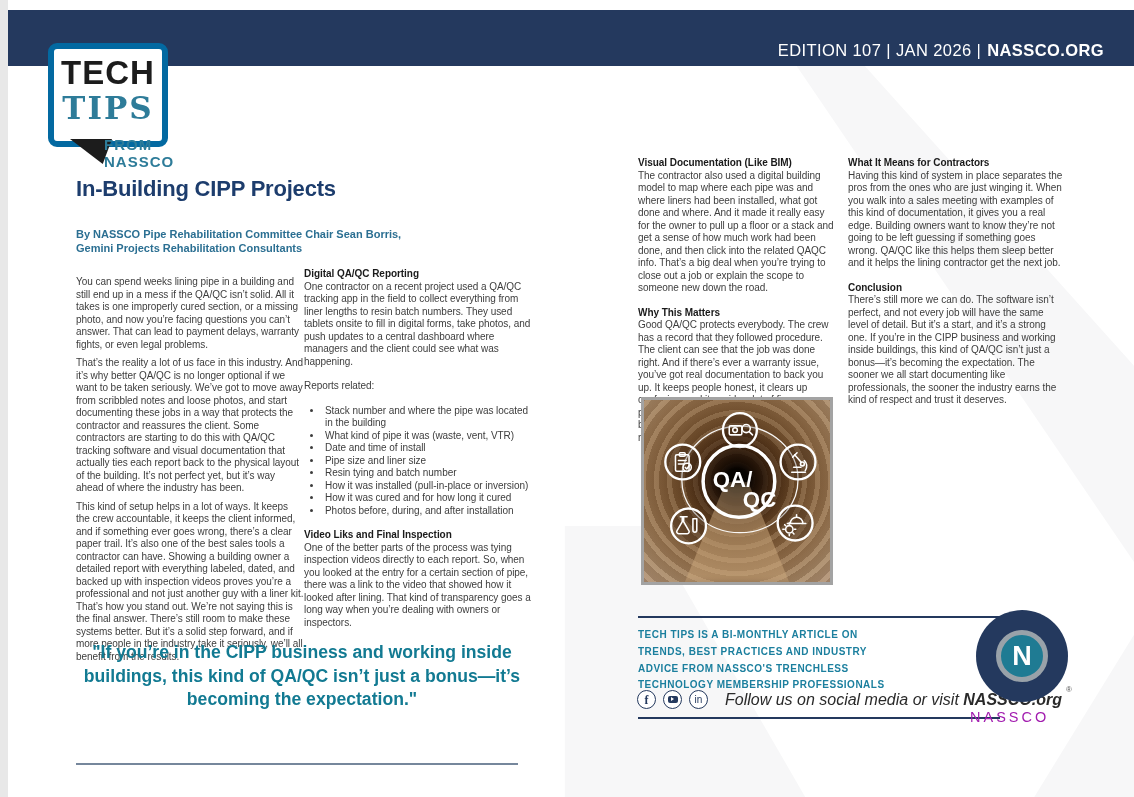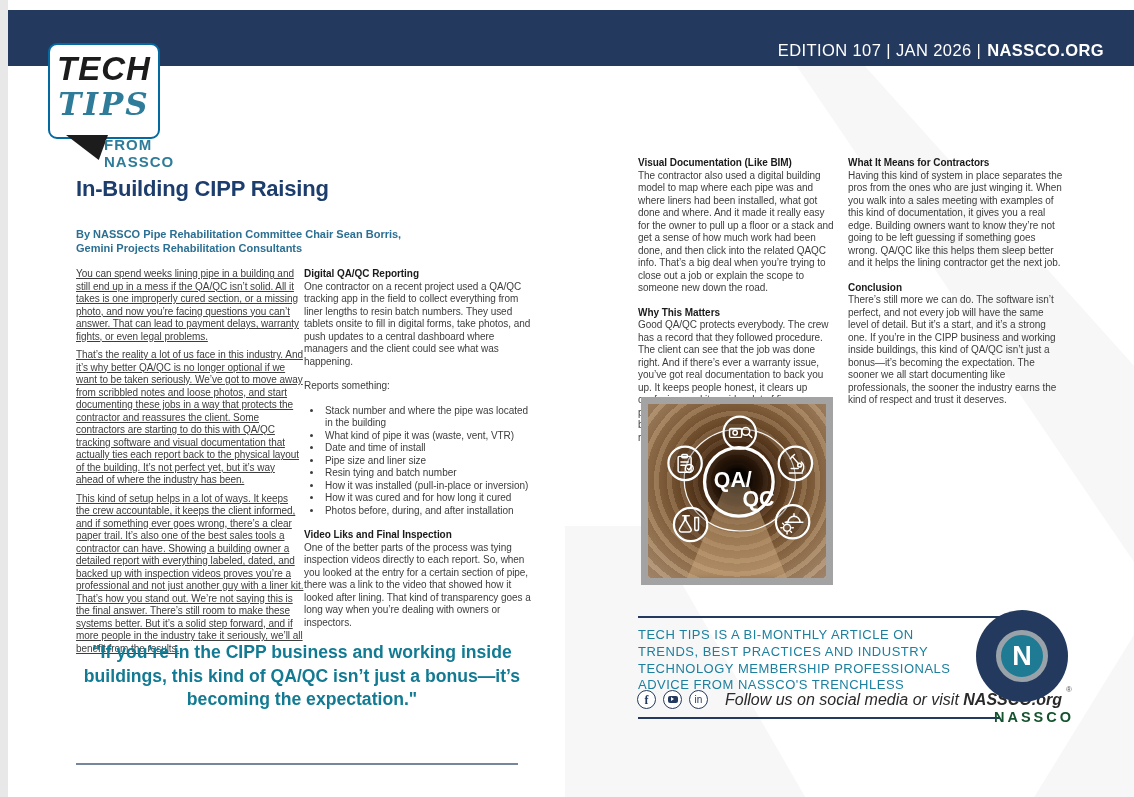--- a/index.html
+++ b/index.html
@@ -12,86 +12,86 @@
   .content{position:absolute;inset:0;z-index:1;}
 
   
   .banner{position:absolute;left:0;top:10px;width:100%;height:56px;background:#24395e;
           display:flex;justify-content:flex-end;align-items:flex-end;padding:0 38px 6px 0;box-sizing:border-box;}
   .banner .ed{color:#ffffff;font-size:16.5px;letter-spacing:.4px;font-weight:400;}
   .banner .site{color:#ffffff;font-size:16.5px;letter-spacing:.4px;font-weight:700;margin-left:6px;cursor:pointer;}
 
   
   .logo{position:absolute;left:40px;top:43px;width:130px;height:120px;}
-  .bubble{position:relative;width:108px;height:92px;background:#ffffff;border:2px solid #0369a1;border-radius:9px;
-          text-align:center;box-sizing:content-box;font-style:italic;}
+  .bubble{position:relative;width:108px;height:92px;background:#ffffff;border:6px solid #0369a1;border-radius:9px;
+          text-align:center;box-sizing:content-box;}
   .bubble .tech{font-size:33px;font-weight:800;letter-spacing:1px;color:#1c1c1c;margin-top:7px;line-height:34px;}
   .bubble .tips{font-family:"DejaVu Serif",serif;font-size:31px;font-weight:700;letter-spacing:2px;
                 color:#2e7c99;line-height:34px;margin-top:1px;}
   .tail{position:absolute;left:16px;bottom:-23px;width:42px;height:25px;background:#1c1c1c;
         clip-path:polygon(0 0,100% 0,78% 100%);}
   .logo-tag{position:absolute;left:56px;top:93px;font-size:15px;font-weight:600;letter-spacing:1px;color:#2e7c99;}
 
   
   .title{position:absolute;left:68px;top:176px;font-size:22px;font-weight:800;color:#1d3d6d;line-height:25px;letter-spacing:-.2px;}
   .byline{position:absolute;left:68px;top:228px;font-size:11px;font-weight:700;color:#2b6f92;line-height:13.5px;}
 
   .bodycol{position:absolute;font-size:10px;line-height:12.5px;color:#3d3d3d;letter-spacing:-.05px;}
   .bodycol p{margin:0 0 12px 0;}
-  .col1{left:68px;top:268px;width:228px;text-decoration:underline;}
+  .col1{left:68px;top:276px;width:228px;}
   .col1 p{margin:0 0 6px 0;}
   .col2{left:296px;top:268px;width:228px;}
   .col3{left:630px;top:157px;width:200px;}
   .col4{left:840px;top:157px;width:218px;}
   .colhead{font-weight:700;color:#1a1a1a;}
   .col2 ul{margin:0 0 12px 6px;padding-left:13px;}
   .col2 li{margin:0;padding-left:2px;}
 
   .pullquote{position:absolute;left:64px;top:641px;width:460px;text-align:center;
              font-size:17.6px;font-weight:700;color:#127a92;line-height:23.5px;}
   .left-rule{position:absolute;left:68px;top:763px;width:442px;height:2px;background:#76879c;}
 
   
-  .qa-image{position:absolute;left:633px;top:397px;width:192px;height:188px;border:7px solid #a3a3a3;
+  .qa-image{position:absolute;left:633px;top:397px;width:192px;height:188px;border:3px solid #a3a3a3;
             box-sizing:border-box;overflow:hidden;}
   .tunnel{position:absolute;inset:0;
     background:
       radial-gradient(circle at 50% 44%, rgba(5,2,0,.95) 0 8%, rgba(25,12,4,.85) 13%, rgba(60,34,16,.55) 24%, rgba(0,0,0,0) 42%),
       repeating-radial-gradient(circle at 50% 44%, rgba(255,245,230,.10) 0 5px, rgba(30,12,2,.12) 5px 13px),
       radial-gradient(circle at 50% 44%, #35200e 0%, #553619 26%, #74512e 44%, #8b6742 58%, #9d7a55 72%, #a98a68 86%, #b29377 100%);}
   .water{position:absolute;left:0;bottom:0;width:100%;height:55%;
          background:rgba(205,170,125,.5);clip-path:polygon(44% 0,56% 0,78% 100%,22% 100%);filter:blur(3px);}
   .qa-overlay{position:absolute;inset:0;}
 
   
   .f-line{position:absolute;height:2px;background:#24395e;}
   .f-line-top{left:630px;top:616px;width:362px;}
   .f-line-bot{left:630px;top:717px;width:362px;}
-  .blurb{position:absolute;left:630px;top:627px;width:370px;font-size:13px;font-weight:400;
+  .blurb{position:absolute;left:630px;top:627px;width:370px;font-size:10px;font-weight:700;
          color:#1b7f9e;letter-spacing:.5px;line-height:16.8px;}
   .social-row{position:absolute;left:629px;top:690px;display:flex;align-items:center;}
   .soc{width:17px;height:17px;border:1.6px solid #24395e;border-radius:50%;display:flex;align-items:center;
        justify-content:center;margin-right:7px;cursor:pointer;box-sizing:content-box;background:#fff;}
   .soc .fb{font-family:"Liberation Serif",serif;font-weight:700;font-size:12px;color:#24395e;line-height:1;}
   .soc .li{font-weight:400;font-size:10px;color:#24395e;line-height:1;}
   .yt-box{width:10px;height:7.5px;background:#24395e;border-radius:2px;position:relative;}
   .yt-box::after{content:"";position:absolute;left:3.5px;top:1.6px;border-left:3.6px solid #ffffff;
                  border-top:2.1px solid transparent;border-bottom:2.1px solid transparent;}
   .follow{margin-left:10px;font-size:16px;font-style:italic;color:#2a2a2a;}
   .follow .bold{font-weight:700;}
 
   
   .nassco{position:absolute;left:962px;top:610px;width:104px;}
   .n-outer{position:relative;width:92px;height:92px;margin:0 auto;background:#24395e;border-radius:50%;
            display:flex;align-items:center;justify-content:center;}
   .n-ring{width:42px;height:42px;border:5px solid #99a2a9;background:#1f7b93;border-radius:50%;
           display:flex;align-items:center;justify-content:center;}
   .n-letter{color:#ffffff;font-weight:800;font-size:27px;line-height:1;}
   .n-reg{position:absolute;right:-4px;bottom:8px;font-size:8px;color:#555;}
-  .n-word{margin-top:7px;text-align:right;font-size:14.5px;font-weight:700;letter-spacing:3px;color:#14532d;}
+  .n-word{margin-top:7px;text-align:left;font-size:14.5px;font-weight:400;letter-spacing:3px;color:#a21caf;}
 </style>
 </head>
 <body>
 
 <div class="page">
   <div class="bg-shape shape-a"></div>
   <div class="bg-shape shape-b"></div>
   <div class="bg-shape shape-c"></div>
 
   <div class="content">
@@ -104,37 +104,37 @@
     <div class="logo">
       <div class="bubble">
         <div class="tech">TECH</div>
         <div class="tips">TIPS</div>
         <div class="tail"></div>
       </div>
       <div class="logo-tag">FROM NASSCO</div>
     </div>
 
     <div class="title">
-      <div>In-Building CIPP Raising</div>
+      <div>In-Building CIPP Projects</div>
     </div>
     <div class="byline">
       <div>By NASSCO Pipe Rehabilitation Committee Chair Sean Borris,</div>
       <div>Gemini Projects Rehabilitation Consultants</div>
     </div>
 
     <div class="bodycol col1">
       <p>You can spend weeks lining pipe in a building and still end up in a mess if the QA/QC isn’t solid. All it takes is one improperly cured section, or a missing photo, and now you’re facing questions you can’t answer. That can lead to payment delays, warranty fights, or even legal problems.</p>
       <p>That’s the reality a lot of us face in this industry. And it’s why better QA/QC is no longer optional if we want to be taken seriously. We’ve got to move away from scribbled notes and loose photos, and start documenting these jobs in a way that protects the contractor and reassures the client. Some contractors are starting to do this with QA/QC tracking software and visual documentation that actually ties each report back to the physical layout of the building. It’s not perfect yet, but it’s way ahead of where the industry has been.</p>
       <p>This kind of setup helps in a lot of ways. It keeps the crew accountable, it keeps the client informed, and if something ever goes wrong, there’s a clear paper trail. It’s also one of the best sales tools a contractor can have. Showing a building owner a detailed report with everything labeled, dated, and backed up with inspection videos proves you’re a professional and not just another guy with a liner kit. That’s how you stand out. We’re not saying this is the final answer. There’s still room to make these systems better. But it’s a solid step forward, and if more people in the industry take it seriously, we’ll all benefit from the results.</p>
     </div>
 
     <div class="bodycol col2">
       <div class="colhead">Digital QA/QC Reporting</div>
       <p>One contractor on a recent project used a QA/QC tracking app in the field to collect everything from liner lengths to resin batch numbers. They used tablets onsite to fill in digital forms, take photos, and push updates to a central dashboard where managers and the client could see what was happening.</p>
-      <p>Reports something:</p>
+      <p>Reports related:</p>
       <ul>
         <li>Stack number and where the pipe was located in the building</li>
         <li>What kind of pipe it was (waste, vent, VTR)</li>
         <li>Date and time of install</li>
         <li>Pipe size and liner size</li>
         <li>Resin tying and batch number</li>
         <li>How it was installed (pull-in-place or inversion)</li>
         <li>How it was cured and for how long it cured</li>
         <li>Photos before, during, and after installation</li>
       </ul>
@@ -221,22 +221,22 @@
         </g>
         <text x="71" y="90" font-family="Liberation Sans, sans-serif" font-size="23" font-weight="bold" fill="#ffffff">QA/</text>
         <text x="102" y="110" font-family="Liberation Sans, sans-serif" font-size="23" font-weight="bold" fill="#ffffff">QC</text>
       </svg>
     </div>
 
     <div class="f-line f-line-top"></div>
     <div class="blurb">
       <div>TECH TIPS IS A BI-MONTHLY ARTICLE ON</div>
       <div>TRENDS, BEST PRACTICES AND INDUSTRY</div>
+      <div>ADVICE FROM NASSCO'S TRENCHLESS</div>
       <div>TECHNOLOGY MEMBERSHIP PROFESSIONALS</div>
-      <div>ADVICE FROM NASSCO'S TRENCHLESS</div>
     </div>
     <div class="social-row">
       <span class="soc">
         <span class="fb">f</span>
       </span>
       <span class="soc">
         <span class="yt-box"></span>
       </span>
       <span class="soc">
         <span class="li">in</span>

